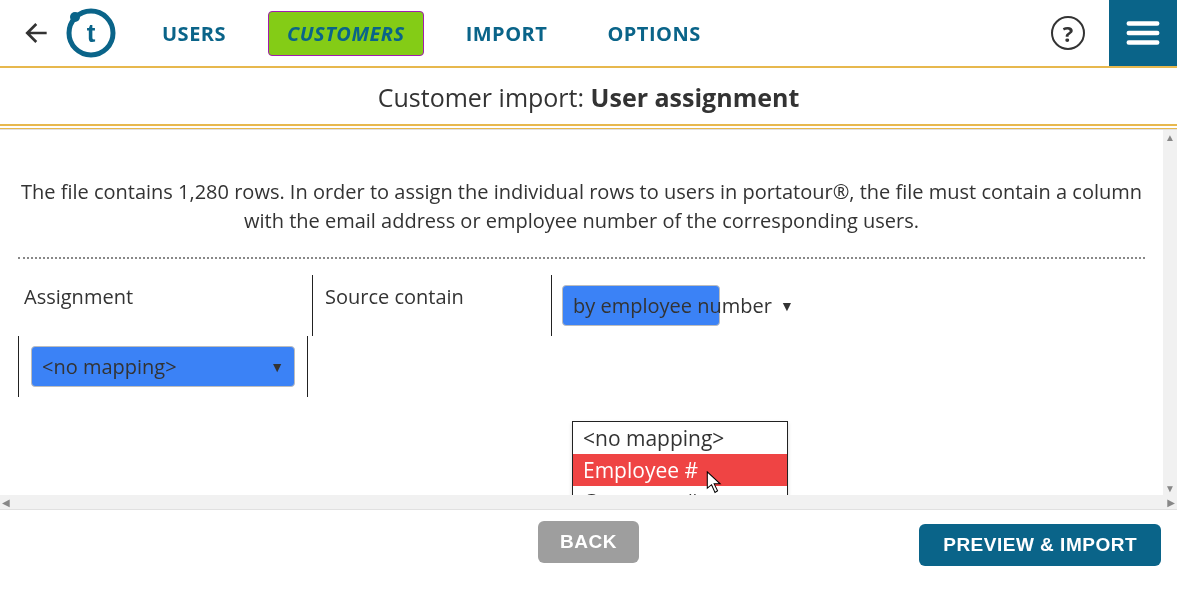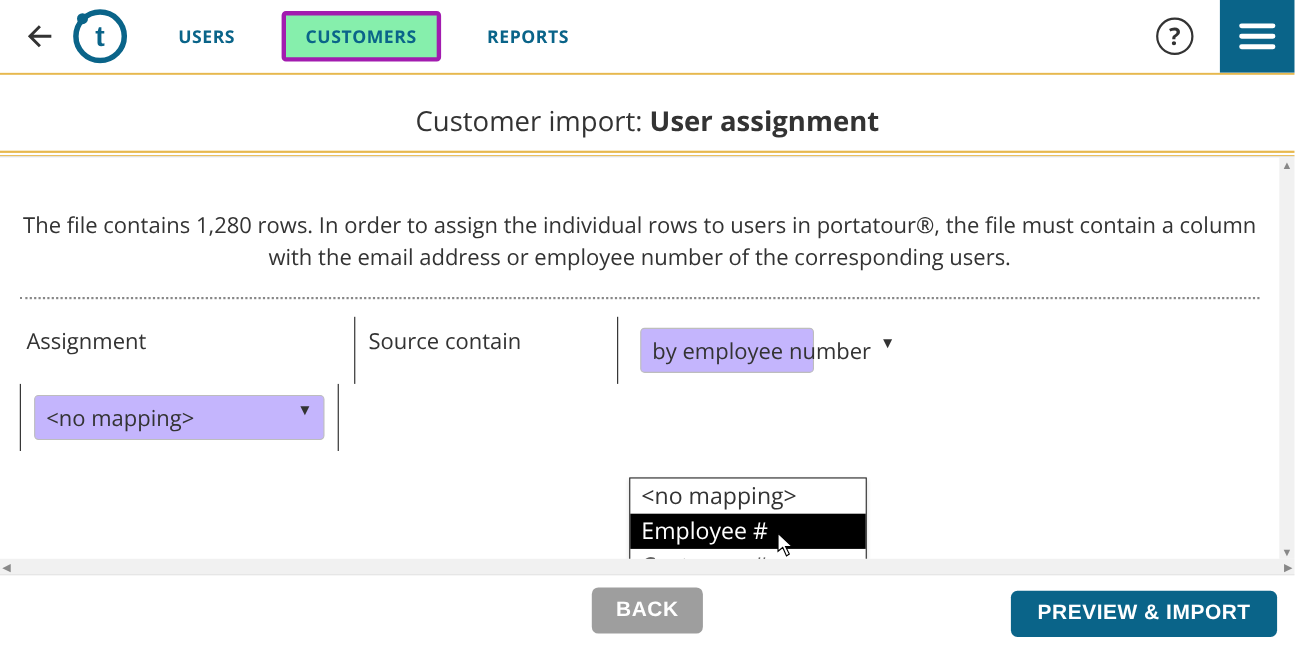--- a/index.html
+++ b/index.html
@@ -22,31 +22,32 @@
   }
   .topbar .logo {
     width: 50px; height: 50px;
     margin-left: 6px; margin-right: 28px;
     display:flex; align-items:center; justify-content:center;
   }
   .tabs { display:flex; gap: 24px; align-items:center; }
   .tab {
     font-weight: 700;
     color: #0a6489;
-    font-size: 16px;
+    font-size: 20px;
     letter-spacing: .5px;
     padding: 8px 18px;
     cursor: pointer;
     white-space: nowrap;
   }
   .tab.active {
-    background: #86efac;
-    border: 4px solid #a21caf;
+    background: #84cc16;
+    border: 1px solid #a21caf;
     border-radius: 4px;
     color: #0a6489;
+    font-style: italic;
   }
   .topbar .right {
     margin-left: auto;
     display:flex; align-items:center; gap: 14px;
   }
   .help {
     width: 34px; height: 34px;
     border: 2px solid #333;
     border-radius: 50%;
     display:flex; align-items:center; justify-content:center;
@@ -61,21 +62,21 @@
     cursor:pointer;
   }
   .hamburger svg { width: 38px; height: 38px; }
 
   .rule-amber-t { height:2px; background:#e7b84e; }
   .rule-amber-b { height:1px; background:#e7b84e; margin-top: 2px; }
 
   
   .titlebar {
     text-align:center;
-    padding: 25px 0 10px;
+    padding: 12px 0 10px;
     font-size: 25px;
     color:#333;
   }
   .titlebar .bold { font-weight: 700; }
 
   
   .scrollwrap {
     position: relative;
     height: 366px;
     border-top: 1px solid #e0e0e0;
@@ -104,42 +105,42 @@
     border: none;
     border-top: 2px dotted #888;
     margin: 8px 0 0;
   }
 
   
   .maptbl {
     margin: 16px auto 0;
     display: grid;
     grid-template-columns: 290px 240px 170px;
-    column-gap: 14px;
+    column-gap: 4px;
   }
   .maptbl .hdr {
     font-size: 20px;
     color:#333;
     padding: 8px 0 8px 6px;
   }
   .maptbl .hdr.mid, .maptbl .cell.mid {
     border-left: 1px solid #222;
     border-right: 1px solid #222;
     padding-left: 12px; padding-right: 12px;
   }
   .maptbl .cell { padding: 10px 6px; }
   .maptbl .hdr:last-child, .maptbl .cell:last-child { padding-left: 12px; }
 
   .fauxselect {
-    display:flex; align-items:flex-start; justify-content:space-between;
+    display:flex; align-items:center; justify-content:space-between;
     font-size: 20px;
     padding: 6px 10px;
     border: 1px solid #bdbdbd;
     border-radius: 4px;
-    background:#c4b5fd;
+    background:#3b82f6;
     cursor:pointer;
     white-space:nowrap;
     gap:8px;
   }
   .chev { font-size: 14px; line-height:1; }
 
   
   .dropdown {
     position: absolute;
     left: 572px;
@@ -150,21 +151,21 @@
     z-index: 50;
     box-shadow: 0 2px 4px rgba(0,0,0,.15);
   }
   .dropdown .opt {
     font-size: 21px;
     padding: 2px 10px;
     cursor:pointer;
     white-space:nowrap;
   }
   .dropdown .opt.hi {
-    background:#000000;
+    background:#ef4444;
     color:#fff;
   }
 
   
   .cursor {
     position:absolute;
     left: 706px; top: 320px;
     width: 18px; height: 24px;
     z-index: 60;
     pointer-events:none;
@@ -217,21 +218,22 @@
     <svg viewBox="0 0 50 50" width="50" height="50">
       <circle cx="25" cy="25" r="22" fill="none" stroke="#0a6489" stroke-width="5"></circle>
       <circle cx="9" cy="9" r="5" fill="#0a6489"></circle>
       <text x="25" y="34" text-anchor="middle" font-size="26" font-weight="700" fill="#0a6489" font-family="Arial">t</text>
     </svg>
   </div>
 
   <div class="tabs">
     <div class="tab">USERS</div>
     <div class="tab active">CUSTOMERS</div>
-    <div class="tab">REPORTS</div>
+    <div class="tab">IMPORT</div>
+    <div class="tab">OPTIONS</div>
   </div>
 
   <div class="right">
     <div class="help">
       <span>?</span>
     </div>
     <div class="hamburger">
       <svg viewBox="0 0 24 24">
         <path d="M3 6h18M3 12h18M3 18h18" stroke="#fff" stroke-width="2.8" stroke-linecap="round"></path>
       </svg>

